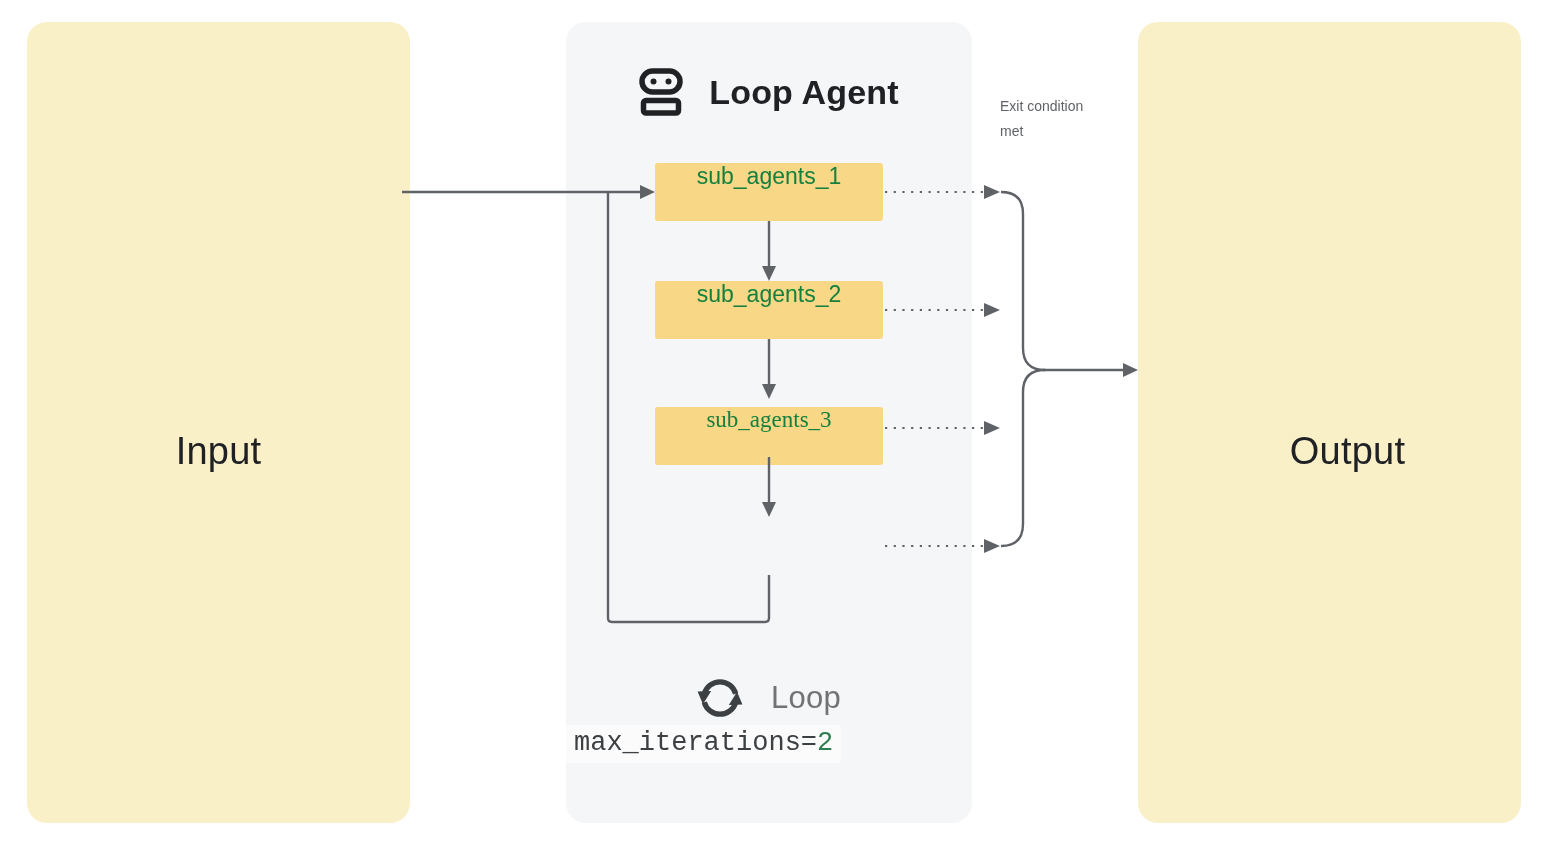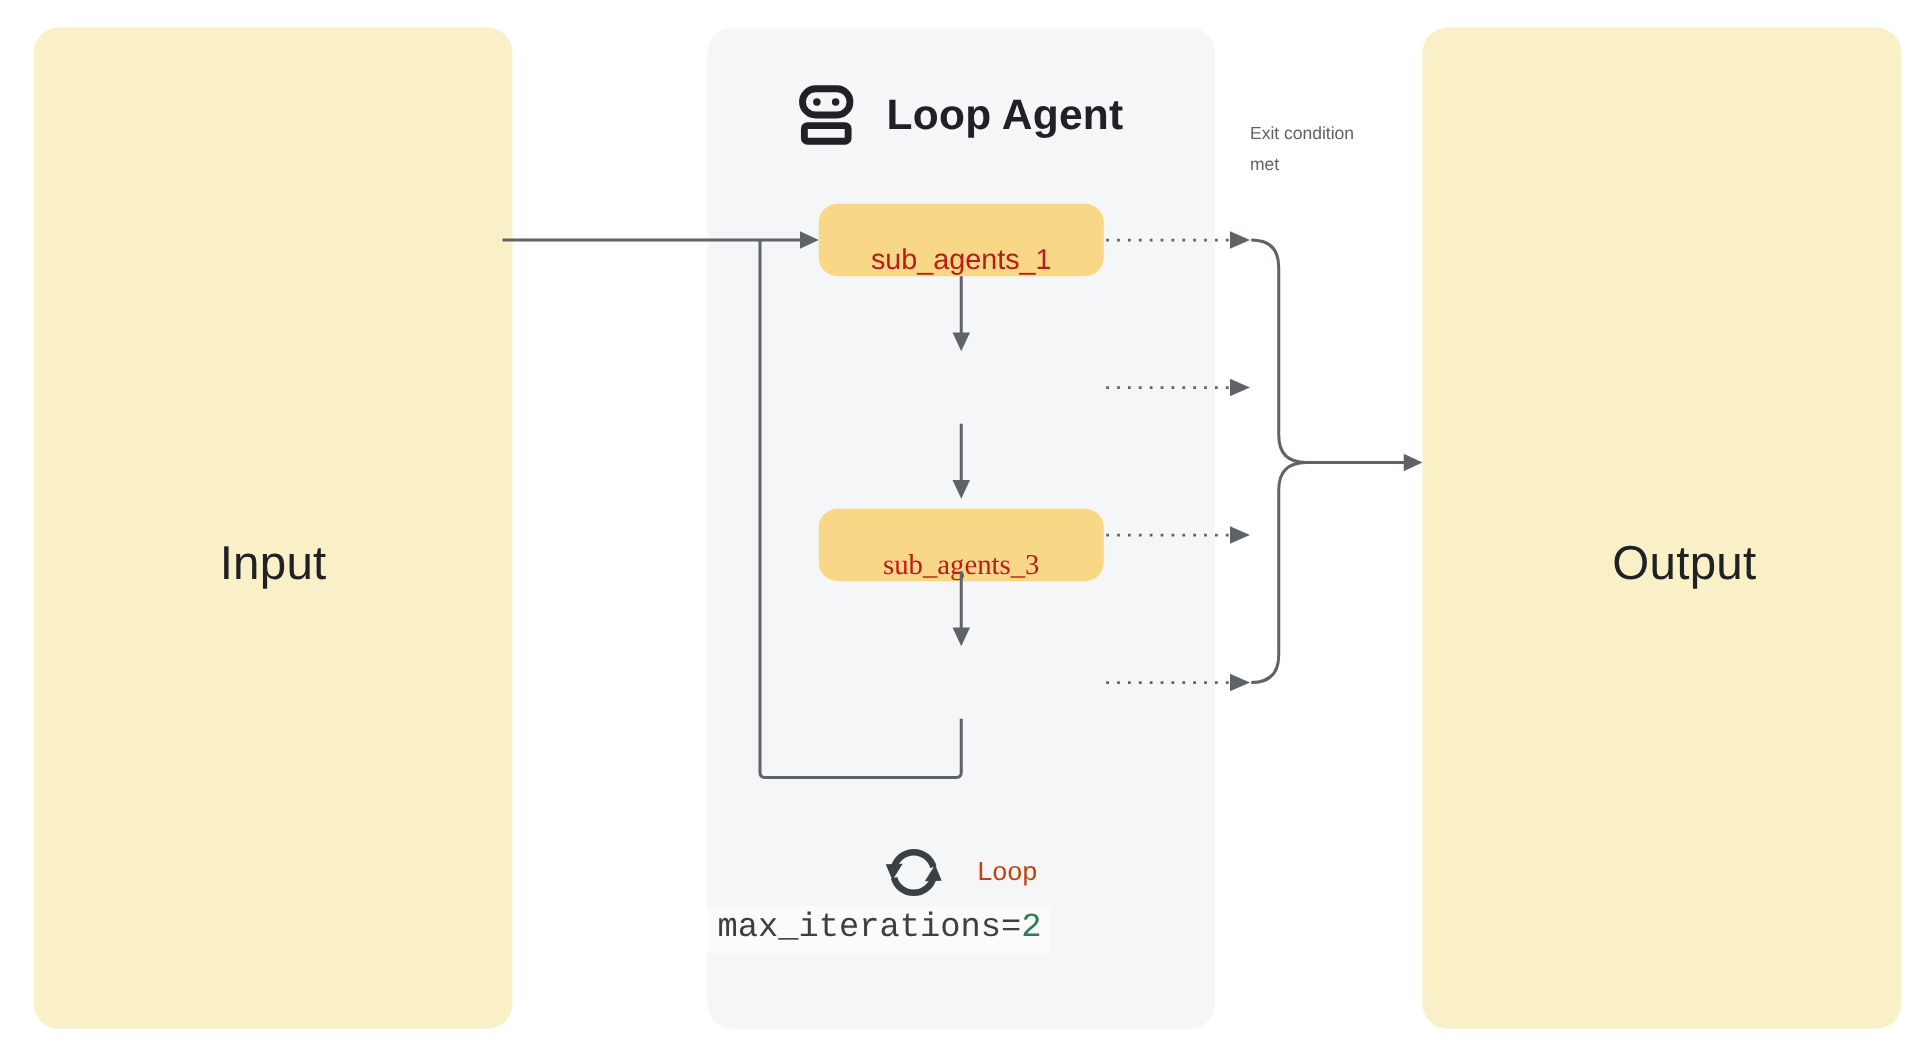--- a/index.html
+++ b/index.html
@@ -55,43 +55,43 @@
     font-weight: 600;
     color: #202124;
     letter-spacing: 0.2px;
   }
   .sub-agent {
     position: absolute;
     left: 89px;
     width: 228px;
     height: 58px;
     background: #f8d787;
-    border-radius: 15px;
-    display: flex;
-    align-items: flex-end;
+    border-radius: 3px;
+    display: flex;
+    align-items: flex-start;
     justify-content: center;
     font-size: 23px;
-    color: #b91c1c;
+    color: #15803d;
   }
   #sub-agent-1 { top: 141px; }
   #sub-agent-2 { top: 259px; }
   #sub-agent-3 { top: 385px; font-family: Liberation Serif, serif; }
   #sub-agent-4 { top: 495px; }
   #loop-row {
     position: absolute;
     left: 0; right: 0; top: 652px;
     height: 48px;
     display: flex;
     align-items: center;
     justify-content: center;
     gap: 28px;
   }
   #loop-label {
-    font-size: 21px;
-    color: #c2410c;
+    font-size: 31px;
+    color: #737373;
     letter-spacing: 0.3px;
   }
   #loop-code {
     position: absolute;
     left: 0; right: 0; top: 703px;
     display: flex;
     justify-content: flex-start;
   }
   #loop-code .code-chip {
     font-family: "Liberation Mono", "DejaVu Sans Mono", monospace;
@@ -143,20 +143,23 @@
           <circle cx="29.5" cy="13.5" r="3" fill="#202124"></circle>
           <rect x="4.5" y="32.5" width="35" height="12.5" rx="2.5" fill="none" stroke="#202124" stroke-width="5.5"></rect>
         </svg>
       </span>
       <span id="agent-title">Loop Agent</span>
     </div>
 
     <div id="sub-agent-1" class="sub-agent">
       <span>sub_agents_1</span>
     </div>
+    <div id="sub-agent-2" class="sub-agent">
+      <span>sub_agents_2</span>
+    </div>
     <div id="sub-agent-3" class="sub-agent">
       <span>sub_agents_3</span>
     </div>
 
     <div id="loop-row">
       <span style="display:inline-flex;">
         <svg width="46" height="46" viewBox="0 0 48 48" aria-hidden="true">
           <path d="M 40.4,19.6 A 17,17 0 0 0 7.6,19.6" fill="none" stroke="#3c4043" stroke-width="5.5"></path>
           <polygon points="0.6,17.2 14.8,16.6 6.2,30.4" fill="#3c4043"></polygon>
           <path d="M 7.6,28.4 A 17,17 0 0 0 40.4,28.4" fill="none" stroke="#3c4043" stroke-width="5.5"></path>

